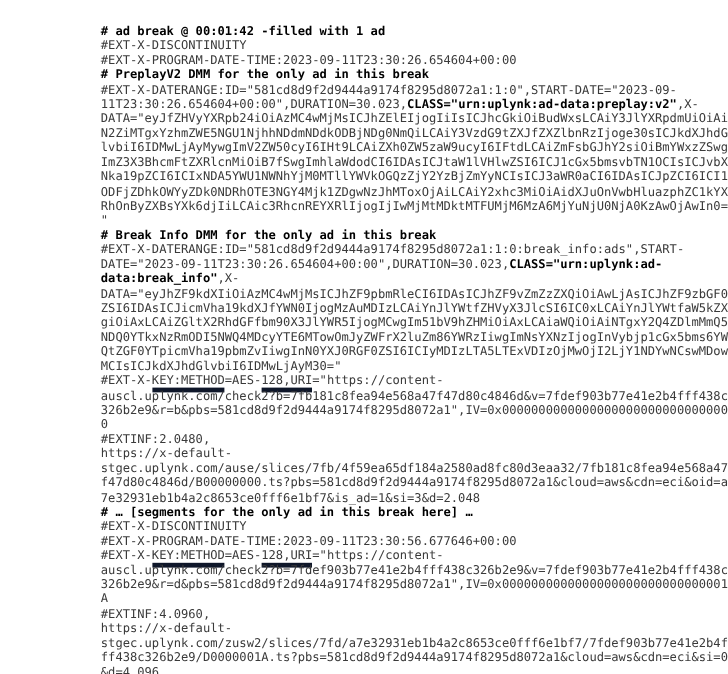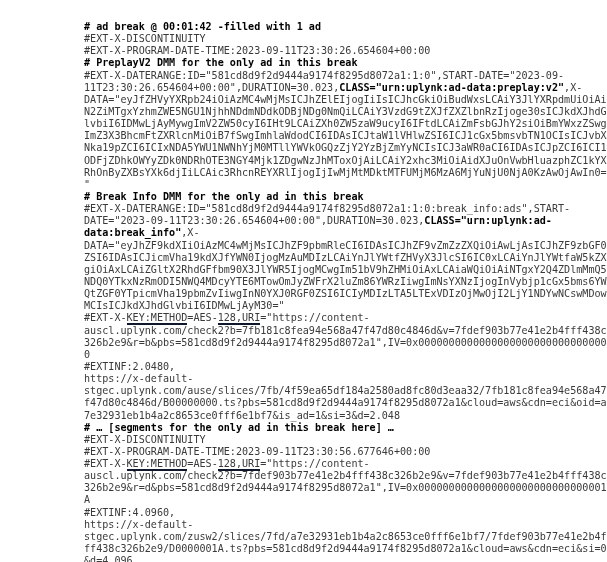--- a/index.html
+++ b/index.html
@@ -22,20 +22,20 @@
     white-space: pre;
   }
   .line {
     height: 12.15px;
   }
   .seg-bold {
     font-weight: bold;
     color: #000000;
   }
   .seg-link {
-    border-bottom: 2px solid #0f172a;
+    border-bottom: 4px solid #0f172a;
     cursor: pointer;
   }
 </style>
 </head>
 <body>
 
 <div class="manifest" id="manifest-root"><div class="line"><span class="seg-bold"># ad break @ 00:01:42 -filled with 1 ad</span></div><div class="line"><span>#EXT-X-DISCONTINUITY</span></div><div class="line"><span>#EXT-X-PROGRAM-DATE-TIME:2023-09-11T23:30:26.654604+00:00</span></div><div class="line"><span class="seg-bold"># PreplayV2 DMM for the only ad in this break</span></div><div class="line"><span>#EXT-X-DATERANGE:ID="581cd8d9f2d9444a9174f8295d8072a1:1:0",START-DATE="2023-09-</span></div><div class="line"><span>11T23:30:26.654604+00:00",DURATION=30.023,</span><span class="seg-bold">CLASS="urn:uplynk:ad-data:preplay:v2"</span><span>,X-</span></div><div class="line"><span>DATA="eyJfZHVyYXRpb24iOiAzMC4wMjMsICJhZElEIjogIiIsICJhcGkiOiBudWxsLCAiY3JlYXRpdmUiOiAi</span></div><div class="line"><span>N2ZiMTgxYzhmZWE5NGU1NjhhNDdmNDdkODBjNDg0NmQiLCAiY3VzdG9tZXJfZXZlbnRzIjoge30sICJkdXJhdG</span></div><div class="line"><span>lvbiI6IDMwLjAyMywgImV2ZW50cyI6IHt9LCAiZXh0ZW5zaW9ucyI6IFtdLCAiZmFsbGJhY2siOiBmYWxzZSwg</span></div><div class="line"><span>ImZ3X3BhcmFtZXRlcnMiOiB7fSwgImhlaWdodCI6IDAsICJtaW1lVHlwZSI6ICJ1cGx5bmsvbTN1OCIsICJvbX</span></div><div class="line"><span>Nka19pZCI6ICIxNDA5YWU1NWNhYjM0MTllYWVkOGQzZjY2YzBjZmYyNCIsICJ3aWR0aCI6IDAsICJpZCI6ICI1</span></div><div class="line"><span>ODFjZDhkOWYyZDk0NDRhOTE3NGY4Mjk1ZDgwNzJhMToxOjAiLCAiY2xhc3MiOiAidXJuOnVwbHluazphZC1kYX</span></div><div class="line"><span>RhOnByZXBsYXk6djIiLCAic3RhcnREYXRlIjogIjIwMjMtMDktMTFUMjM6MzA6MjYuNjU0NjA0KzAwOjAwIn0=</span></div><div class="line"><span>"</span></div><div class="line"><span class="seg-bold"># Break Info DMM for the only ad in this break</span></div><div class="line"><span>#EXT-X-DATERANGE:ID="581cd8d9f2d9444a9174f8295d8072a1:1:0:break_info:ads",START-</span></div><div class="line"><span>DATE="2023-09-11T23:30:26.654604+00:00",DURATION=30.023,</span><span class="seg-bold">CLASS="urn:uplynk:ad-</span></div><div class="line"><span class="seg-bold">data:break_info"</span><span>,X-</span></div><div class="line"><span>DATA="eyJhZF9kdXIiOiAzMC4wMjMsICJhZF9pbmRleCI6IDAsICJhZF9vZmZzZXQiOiAwLjAsICJhZF9zbGF0</span></div><div class="line"><span>ZSI6IDAsICJicmVha19kdXJfYWN0IjogMzAuMDIzLCAiYnJlYWtfZHVyX3JlcSI6IC0xLCAiYnJlYWtfaW5kZX</span></div><div class="line"><span>giOiAxLCAiZGltX2RhdGFfbm90X3JlYWR5IjogMCwgIm51bV9hZHMiOiAxLCAiaWQiOiAiNTgxY2Q4ZDlmMmQ5</span></div><div class="line"><span>NDQ0YTkxNzRmODI5NWQ4MDcyYTE6MTowOmJyZWFrX2luZm86YWRzIiwgImNsYXNzIjogInVybjp1cGx5bms6YW</span></div><div class="line"><span>QtZGF0YTpicmVha19pbmZvIiwgInN0YXJ0RGF0ZSI6ICIyMDIzLTA5LTExVDIzOjMwOjI2LjY1NDYwNCswMDow</span></div><div class="line"><span>MCIsICJkdXJhdGlvbiI6IDMwLjAyM30="</span></div><div class="line"><span>#EXT-X-</span><span class="seg-link">KEY:METHOD</span><span>=AES-</span><span class="seg-link">128,URI</span><span>="https://content-</span></div><div class="line"><span>auscl.uplynk.com/check2?b=7fb181c8fea94e568a47f47d80c4846d&amp;v=7fdef903b77e41e2b4fff438c</span></div><div class="line"><span>326b2e9&amp;r=b&amp;pbs=581cd8d9f2d9444a9174f8295d8072a1",IV=0x0000000000000000000000000000000</span></div><div class="line"><span>0</span></div><div class="line"><span>#EXTINF:2.0480,</span></div><div class="line"><span>https://x-default-</span></div><div class="line"><span>stgec.uplynk.com/ause/slices/7fb/4f59ea65df184a2580ad8fc80d3eaa32/7fb181c8fea94e568a47</span></div><div class="line"><span>f47d80c4846d/B00000000.ts?pbs=581cd8d9f2d9444a9174f8295d8072a1&amp;cloud=aws&amp;cdn=eci&amp;oid=a</span></div><div class="line"><span>7e32931eb1b4a2c8653ce0fff6e1bf7&amp;is_ad=1&amp;si=3&amp;d=2.048</span></div><div class="line"><span class="seg-bold"># … [segments for the only ad in this break here] …</span></div><div class="line"><span>#EXT-X-DISCONTINUITY</span></div><div class="line"><span>#EXT-X-PROGRAM-DATE-TIME:2023-09-11T23:30:56.677646+00:00</span></div><div class="line"><span>#EXT-X-</span><span class="seg-link">KEY:METHOD</span><span>=AES-</span><span class="seg-link">128,URI</span><span>="https://content-</span></div><div class="line"><span>auscl.uplynk.com/check2?b=7fdef903b77e41e2b4fff438c326b2e9&amp;v=7fdef903b77e41e2b4fff438c</span></div><div class="line"><span>326b2e9&amp;r=d&amp;pbs=581cd8d9f2d9444a9174f8295d8072a1",IV=0x0000000000000000000000000000001</span></div><div class="line"><span>A</span></div><div class="line"><span>#EXTINF:4.0960,</span></div><div class="line"><span>https://x-default-</span></div><div class="line"><span>stgec.uplynk.com/zusw2/slices/7fd/a7e32931eb1b4a2c8653ce0fff6e1bf7/7fdef903b77e41e2b4f</span></div><div class="line"><span>ff438c326b2e9/D0000001A.ts?pbs=581cd8d9f2d9444a9174f8295d8072a1&amp;cloud=aws&amp;cdn=eci&amp;si=0</span></div><div class="line"><span>&amp;d=4.096</span></div><div class="line"><span class="seg-bold"># … [content segments here] …</span></div></div>
 
 </body></html>

